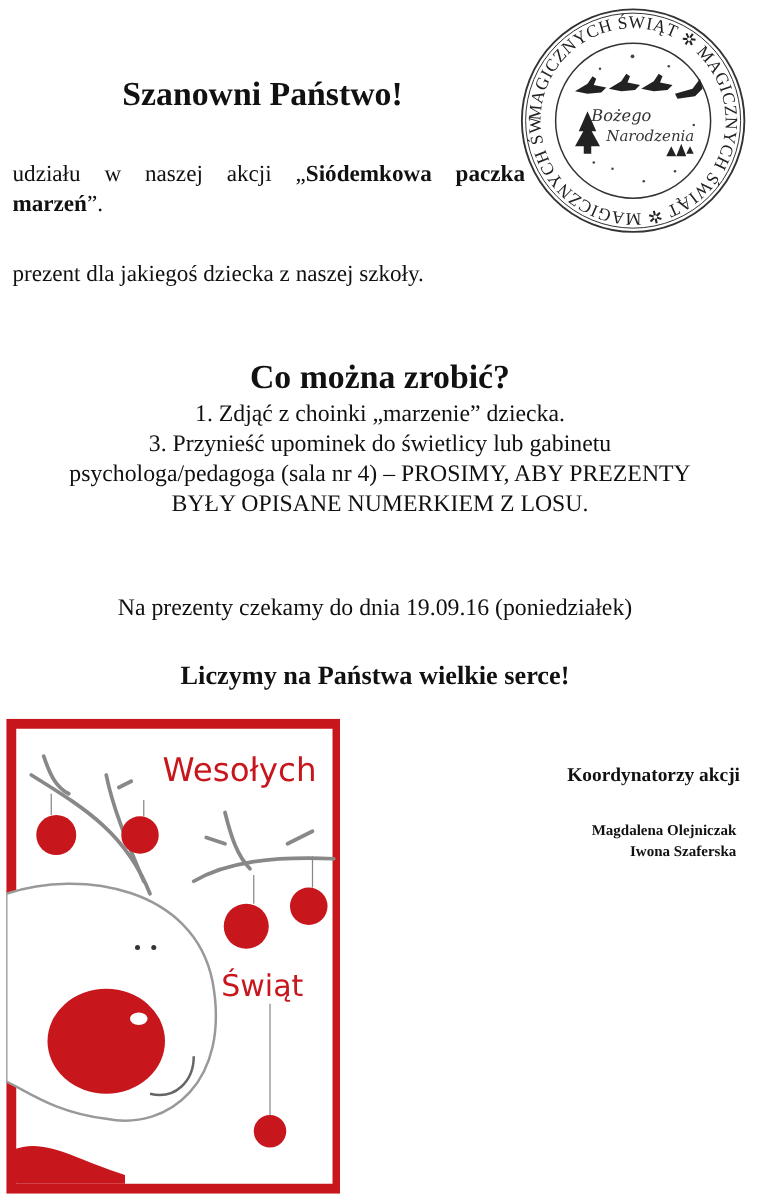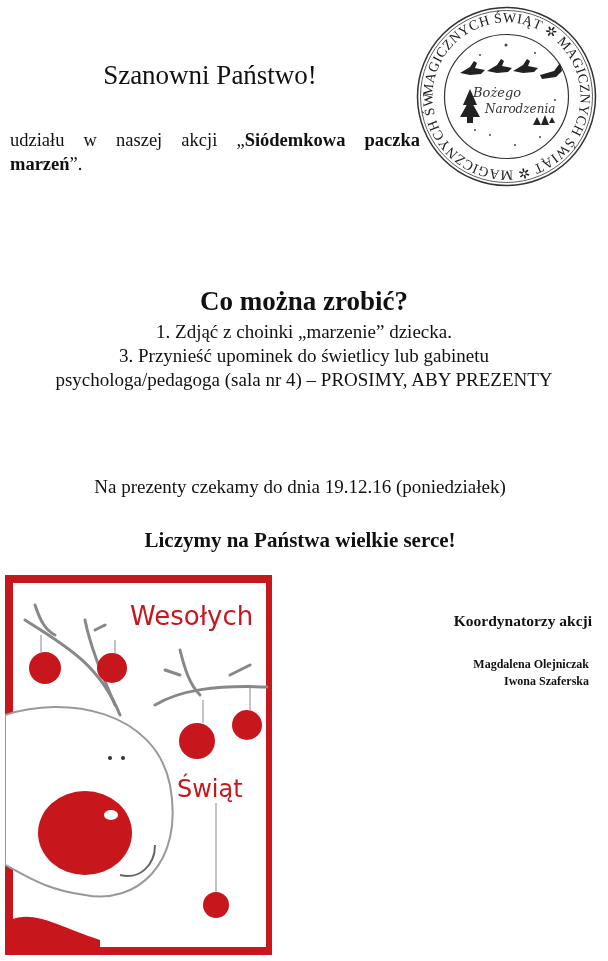--- a/index.html
+++ b/index.html
@@ -1,19 +1,19 @@
 <!DOCTYPE html>
 <html><head>
 <meta charset="utf-8">
 <style>
   html, body { margin:0; padding:0; background:#fff; }
   body { width:608px; height:961px; position:relative; overflow:hidden;
          font-family:"Liberation Serif","DejaVu Serif",serif; color:#111; }
   .abs { position:absolute; }
-  .title { left:0; width:420px; top:60px; text-align:center; font-size:27px; font-weight:normal; }
+  .title { left:0; width:420px; top:60px; text-align:center; font-size:27px; font-weight:bold; }
   .intro { left:10px; width:410px; top:128px; font-size:18.5px; line-height:24px; }
   .intro .l1, .intro .l2 { display:block; text-align:justify; text-align-last:justify; }
   .full { left:10px; width:580px; top:208px; font-size:18.5px; line-height:24px; }
   .full .l1 { display:block; text-align:justify; text-align-last:justify; }
   .h2 { left:0; width:608px; top:286px; text-align:center; font-size:27px; font-weight:bold; }
   .steps { left:0; width:608px; top:320px; text-align:center; font-size:19px; line-height:24px; }
   .steps div { display:block; }
   .deadline { left:0; width:600px; top:476px; text-align:center; font-size:19px; }
   .closing { left:0; width:600px; top:528px; text-align:center; font-size:21px; font-weight:bold; }
   .coord { right:16px; top:612px; font-size:15.5px; font-weight:bold; text-align:right; }
@@ -25,20 +25,21 @@
 <body>
 
 <div class="abs title">Szanowni Państwo!</div>
 
 <div class="abs intro">
   <span class="l2"><span>udziału w naszej akcji „</span><b>Siódemkowa paczka</b></span>
   <span><b>marzeń</b><span>”.</span></span>
 </div>
 
 <div class="abs full">
+  <span>prezent dla jakiegoś dziecka z naszej szkoły.</span>
 </div>
 
 <div class="abs stamp">
   <svg width="183" height="183" viewBox="0 0 183 183">
     <defs>
       <path id="ringPath" d="M91.5,91.5 m-74,0 a74,74 0 1,1 148,0 a74,74 0 1,1 -148,0"></path>
     </defs>
     <circle cx="91.5" cy="91.5" r="89" fill="none" stroke="#333" stroke-width="1.5"></circle>
     <circle cx="91.5" cy="91.5" r="86" fill="none" stroke="#333" stroke-width="0.8"></circle>
     <circle cx="91.5" cy="91.5" r="62" fill="none" stroke="#333" stroke-width="1.2"></circle>
@@ -67,23 +68,24 @@
     </g>
   </svg>
 </div>
 
 <div class="abs h2">Co można zrobić?</div>
 
 <div class="abs steps">
   <div>1. Zdjąć z choinki „marzenie” dziecka.</div>
   <div>3. Przynieść upominek do świetlicy lub gabinetu</div>
   <div>psychologa/pedagoga (sala nr 4) – PROSIMY, ABY PREZENTY</div>
+  <div>BYŁY OPISANE NUMERKIEM Z LOSU.</div>
 </div>
 
-<div class="abs deadline">Na prezenty czekamy do dnia 19.12.16 (poniedziałek)</div>
+<div class="abs deadline">Na prezenty czekamy do dnia 19.09.16 (poniedziałek)</div>
 
 <div class="abs closing">Liczymy na Państwa wielkie serce!</div>
 
 <div class="abs card">
   <svg width="267" height="380" viewBox="0 0 267 380">
     <rect x="0" y="0" width="267" height="380" fill="#c8161d"></rect>
     <rect x="8" y="8" width="253" height="364" fill="#fff"></rect>
 
     <g fill="none" stroke="#888" stroke-width="3" stroke-linecap="round">
       <path d="M20 45 C60 70 95 90 115 140"></path>

